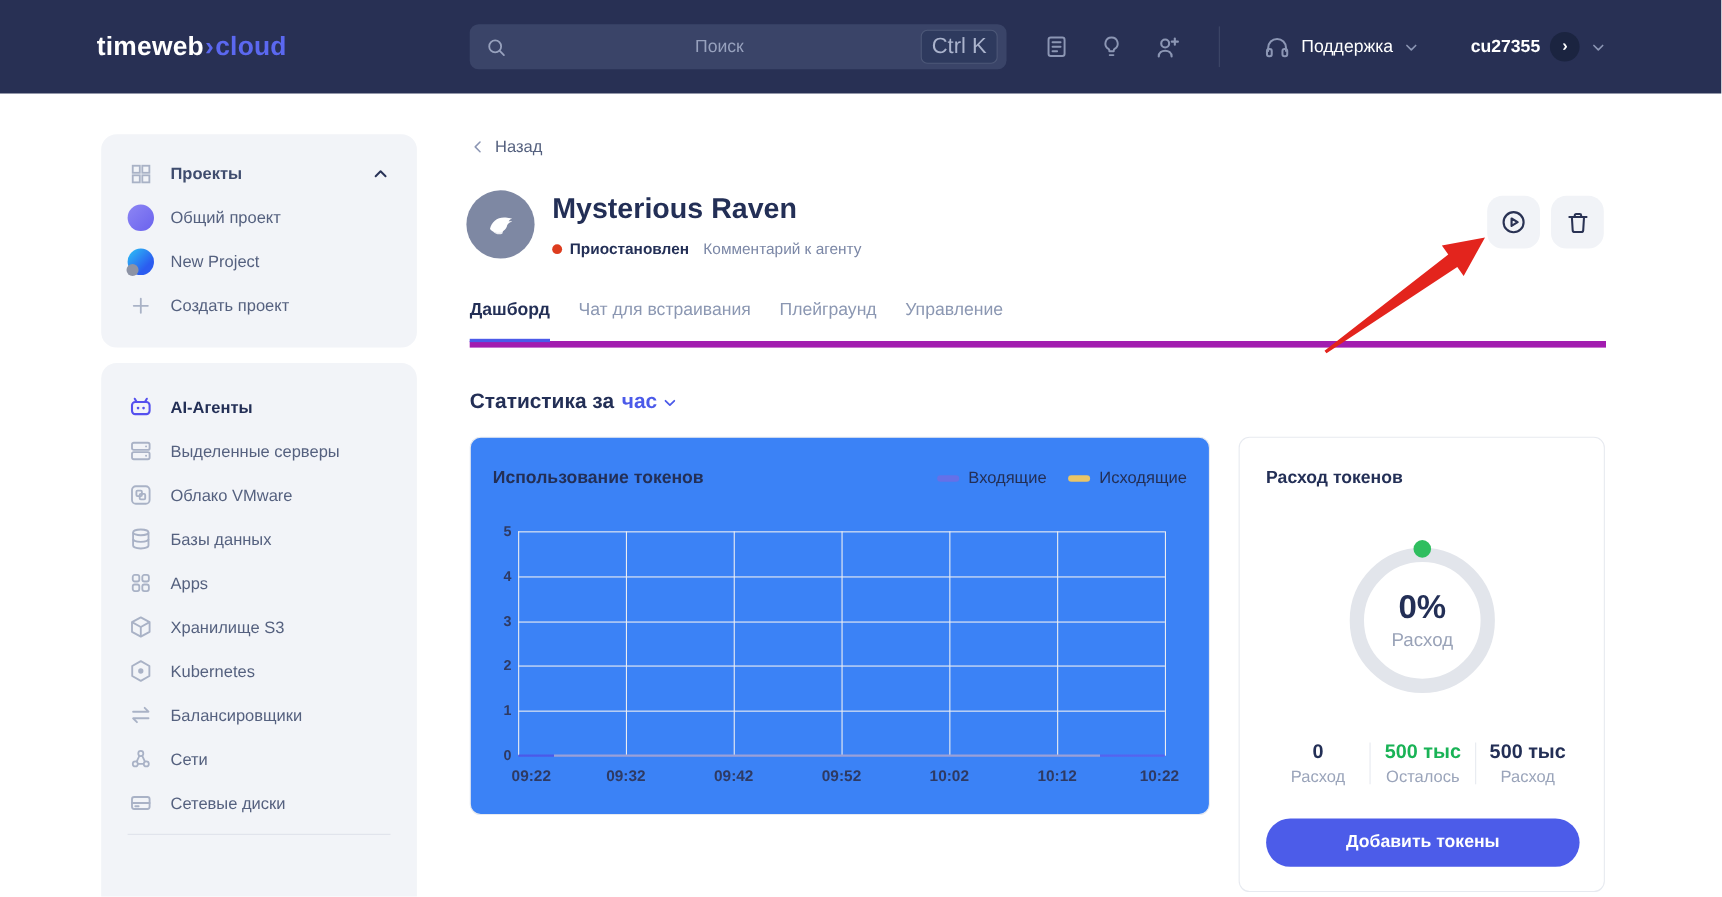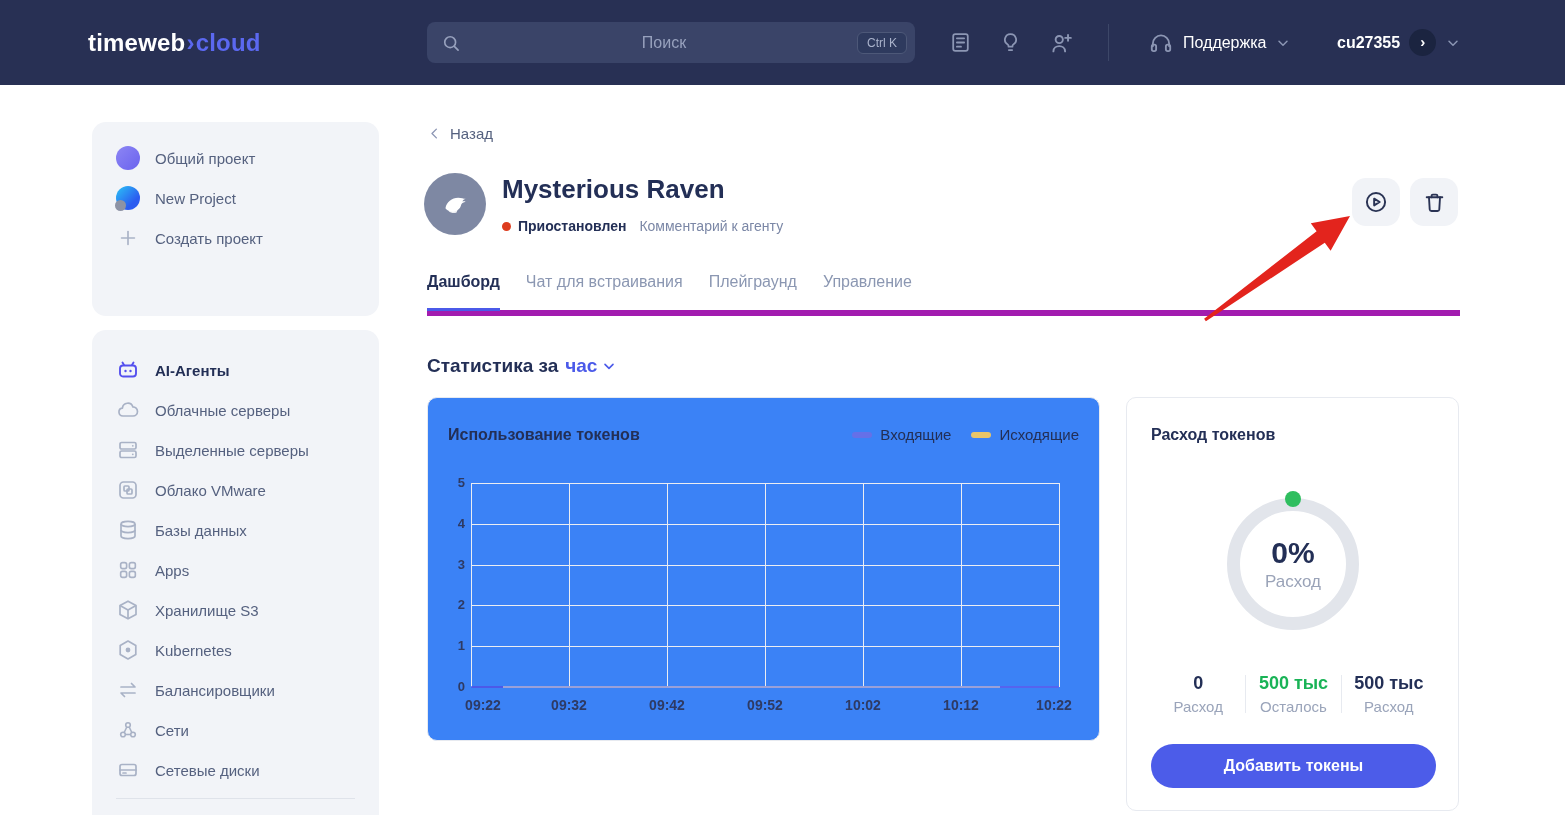--- a/index.html
+++ b/index.html
@@ -9,21 +9,21 @@
   
   .navbar { position:absolute; left:0; top:0; width:1565px; height:85px; background:#283054; }
   .logo { position:absolute; left:88px; top:0; height:85px; display:flex; align-items:center; font-size:24px; font-weight:bold; letter-spacing:.2px; }
   .logo .w { color:#ffffff; }
   .logo .sep { color:#5b68f0; margin:0 1px; font-weight:bold; }
   .logo .c { color:#5b68f0; }
   .searchbox { position:absolute; left:427px; top:22px; width:488px; height:41px; background:#3a4468; border-radius:8px; display:flex; align-items:center; padding:0 8px 0 14px; }
   .searchbox .mag { color:#97a1bd; display:flex; }
   .searchbox input { flex:1; background:transparent; border:none; outline:none; color:#dfe4f0; font-size:16px; margin-left:10px; font-family:"Liberation Sans", sans-serif;text-align:center; }
   .searchbox input::placeholder { color:#97a1bd; }
-  .kbd { background:#2e3a5e; border:1px solid #4d5878; color:#aab3cc; font-size:12px; border-radius:6px; padding:3px 9px; }
+  .kbd { background:#2e3a5e; border:1px solid #4d5878; color:#aab3cc; font-size:20px; border-radius:6px; padding:3px 9px; }
   .nav-ico { position:absolute; top:30px; color:#8c96b4; display:flex; }
   .nav-divider { position:absolute; left:1108px; top:24px; width:1px; height:37px; background:#3d4768; }
   .support { position:absolute; left:1148px; top:0; height:85px; display:flex; align-items:center; gap:9px; color:#fff; font-size:16px; font-weight:normal; cursor:pointer; }
   .support .hp { color:#8c96b4; display:flex; }
   .chev { color:#8c96b4; display:flex; }
   .account { position:absolute; left:1337px; top:0; height:85px; display:flex; align-items:center; gap:9px; }
   .account .id { color:#fff; font-size:16px; font-weight:bold; }
   .acc-badge { width:27px; height:27px; border-radius:50%; background:#1b2440; color:#fff; display:flex; align-items:center; justify-content:center; font-size:15px; font-weight:bold; padding-bottom:2px; }
 
   
@@ -165,20 +165,36 @@
     <span class="acc-badge">›</span>
     <span class="chev">
       <svg width="16" height="16" viewBox="0 0 24 24" fill="none" stroke="currentColor" stroke-width="2.2" stroke-linecap="round" stroke-linejoin="round">
           <polyline points="6 9.5 12 15.5 18 9.5"></polyline>
         </svg>
     </span>
   </div>
 </div>
 
 <div class="side-card card1">
+  <div class="srow head">
+    <span class="ic">
+      <svg width="22" height="22" viewBox="0 0 24 24" fill="none" stroke="currentColor" stroke-width="1.8">
+          <rect x="4" y="4" width="7" height="7"></rect>
+          <rect x="13.5" y="4" width="7" height="7"></rect>
+          <rect x="4" y="13.5" width="7" height="7"></rect>
+          <rect x="13.5" y="13.5" width="7" height="7"></rect>
+        </svg>
+    </span>
+    <span class="lbl">Проекты</span>
+    <span class="chev-up">
+      <svg width="18" height="18" viewBox="0 0 24 24" fill="none" stroke="currentColor" stroke-width="2.4" stroke-linecap="round" stroke-linejoin="round">
+          <polyline points="6 15 12 9 18 15"></polyline>
+        </svg>
+    </span>
+  </div>
   <div class="srow">
     <span class="pav purple"></span>
     <span class="lbl">Общий проект</span>
   </div>
   <div class="srow">
     <span class="pav blue"></span>
     <span class="lbl">New Project</span>
   </div>
   <div class="srow">
     <span class="ic">
@@ -196,28 +212,20 @@
     <span class="ic">
       <svg width="24" height="24" viewBox="0 0 24 24" fill="none" stroke="currentColor" stroke-width="1.9" stroke-linecap="round">
           <rect x="4" y="7.5" width="16" height="11" rx="3"></rect>
           <line x1="8" y1="7" x2="6.5" y2="4.5"></line>
           <line x1="16" y1="7" x2="17.5" y2="4.5"></line>
           <circle cx="9.5" cy="13" r="1.2" fill="currentColor" stroke="none"></circle>
           <circle cx="14.5" cy="13" r="1.2" fill="currentColor" stroke="none"></circle>
         </svg>
     </span>
     <span class="lbl">AI-Агенты</span>
-  </div>
-  <div class="srow">
-    <span class="ic">
-      <svg width="24" height="24" viewBox="0 0 24 24" fill="none" stroke="currentColor" stroke-width="1.7" stroke-linejoin="round">
-          <path d="M7 18a4 4 0 0 1-.6-7.96 5.4 5.4 0 0 1 10.5-1.1A4.3 4.3 0 0 1 17 18Z"></path>
-        </svg>
-    </span>
-    <span class="lbl">Облачные серверы</span>
   </div>
   <div class="srow">
     <span class="ic">
       <svg width="24" height="24" viewBox="0 0 24 24" fill="none" stroke="currentColor" stroke-width="1.7">
           <rect x="4" y="4.5" width="16" height="6.5" rx="1.6"></rect>
           <rect x="4" y="13" width="16" height="6.5" rx="1.6"></rect>
           <circle cx="16.8" cy="7.8" r="0.9" fill="currentColor" stroke="none"></circle>
           <circle cx="16.8" cy="16.3" r="0.9" fill="currentColor" stroke="none"></circle>
         </svg>
     </span>

